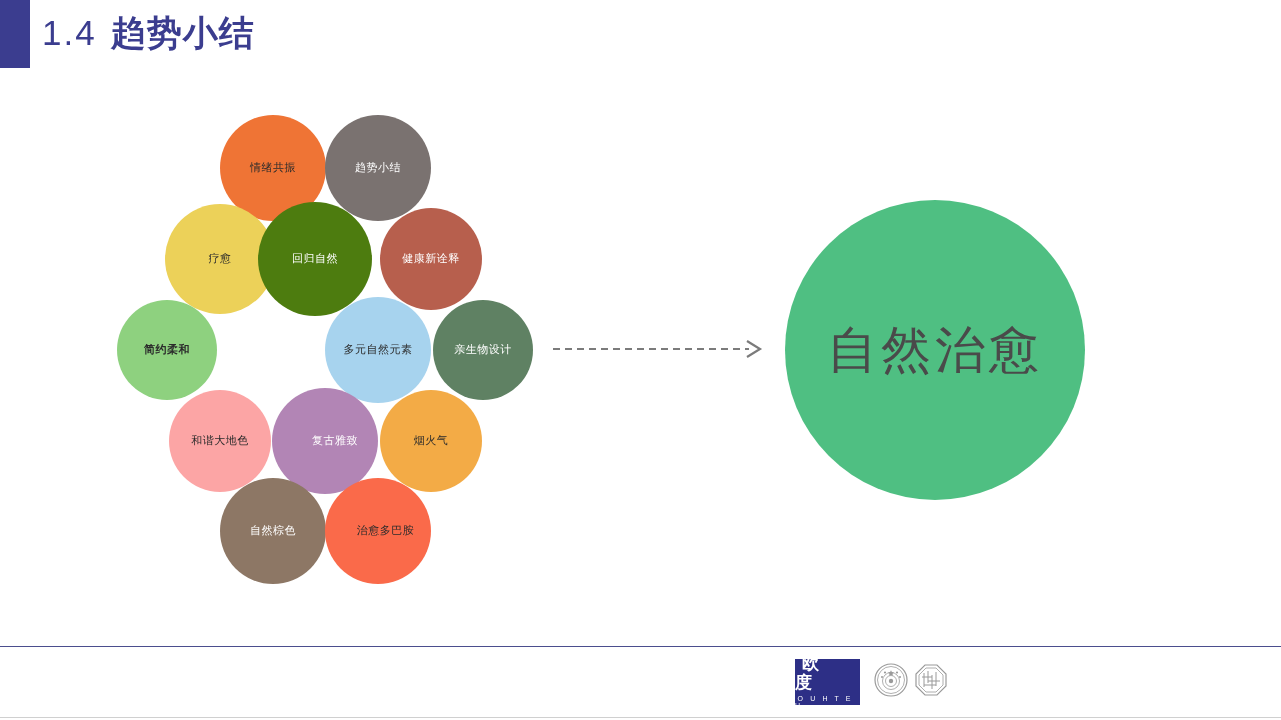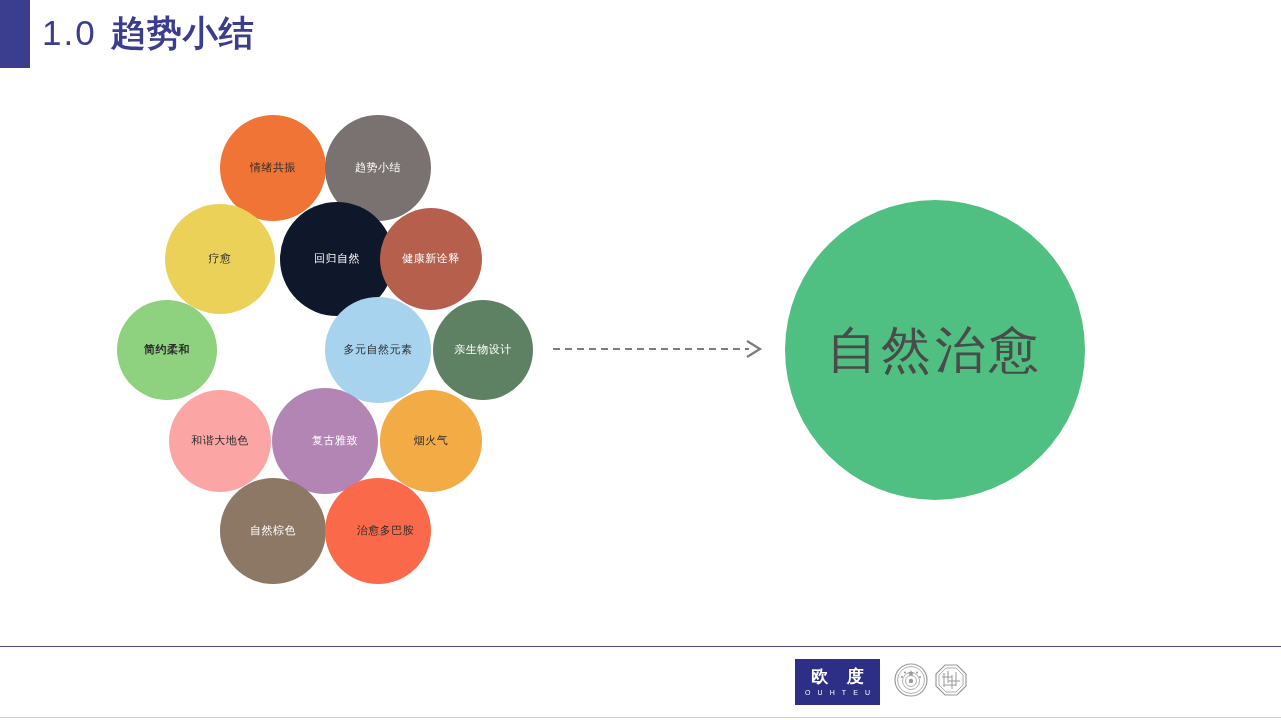--- a/index.html
+++ b/index.html
@@ -123,29 +123,28 @@
   .footer {
     position: absolute;
     left: 795px;
     top: 658px;
     height: 48px;
     display: flex;
     align-items: center;
     gap: 14px;
   }
   .ouhteu-logo {
-    width: 85px;
+    width: 65px;
     height: 46px;
     background: #2d2f86;
     display: flex;
     flex-direction: column;
     align-items: center;
     justify-content: center;
     color: #ffffff;
-    text-align: right;
   }
   .ouhteu-logo .main {
     font-size: 17px;
     letter-spacing: 7px;
     text-indent: 7px;
     font-weight: bold;
     line-height: 1.1;
   }
   .ouhteu-logo .sub {
     font-size: 7px;
@@ -193,34 +192,34 @@
     margin-top: 2px;
   }
 </style>
 </head>
 <body>
 
 <div class="slide">
 
   <div class="title-accent"></div>
   <div class="slide-title">
-    <span class="num">1.0</span><span class="txt">趋势小结</span>
+    <span class="num">1.4</span><span class="txt">趋势小结</span>
   </div>
 
   <div class="bubble-cluster">
       <div class="bubble" style="left: 220px; top: 115px; width: 106px; height: 106px; background: rgb(239, 116, 53);">
         <span class="blabel" style="color: rgb(43, 43, 43); font-size: 11px;">情绪共振</span>
       </div>
       <div class="bubble" style="left: 325px; top: 115px; width: 106px; height: 106px; background: rgb(122, 114, 112);">
         <span class="blabel" style="color: rgb(255, 255, 255); font-size: 11px;">趋势小结</span>
       </div>
       <div class="bubble" style="left: 165px; top: 204px; width: 110px; height: 110px; background: rgb(236, 209, 89);">
         <span class="blabel" style="color: rgb(43, 43, 43); font-size: 11px;">疗愈</span>
       </div>
-      <div class="bubble" style="left: 280px; top: 202px; width: 114px; height: 114px; background: #0f172a;">
+      <div class="bubble" style="left: 258px; top: 202px; width: 114px; height: 114px; background: #4d7c0f;">
         <span class="blabel" style="color: rgb(255, 255, 255); font-size: 11px;">回归自然</span>
       </div>
       <div class="bubble" style="left: 380px; top: 208px; width: 102px; height: 102px; background: rgb(183, 95, 77);">
         <span class="blabel" style="color: rgb(255, 255, 255); font-size: 11px;">健康新诠释</span>
       </div>
       <div class="bubble" style="left: 117px; top: 300px; width: 100px; height: 100px; background: rgb(142, 209, 127);">
         <span class="blabel" style="color: rgb(43, 43, 43); font-size: 11px; font-weight: bold;">简约柔和</span>
       </div>
       <div class="bubble" style="left: 325px; top: 297px; width: 106px; height: 106px; background: rgb(167, 211, 238);">
         <span class="blabel" style="color: rgb(43, 43, 43); font-size: 11px;">多元自然元素</span>

